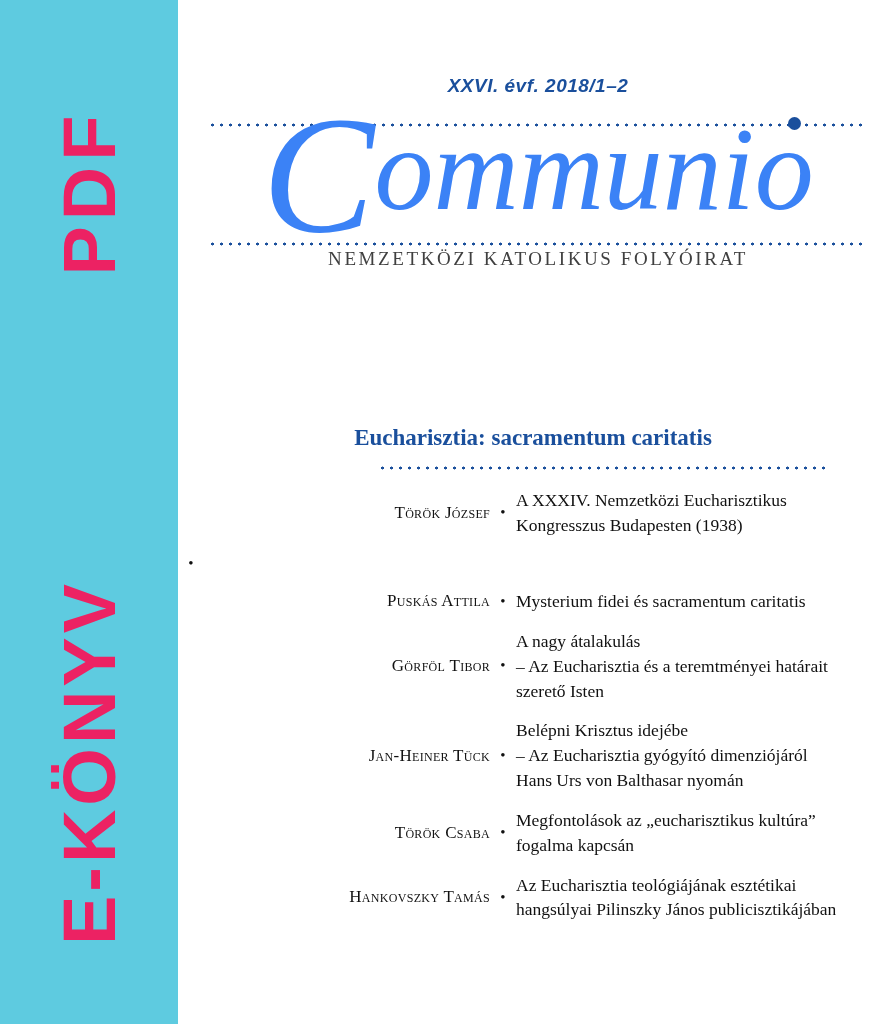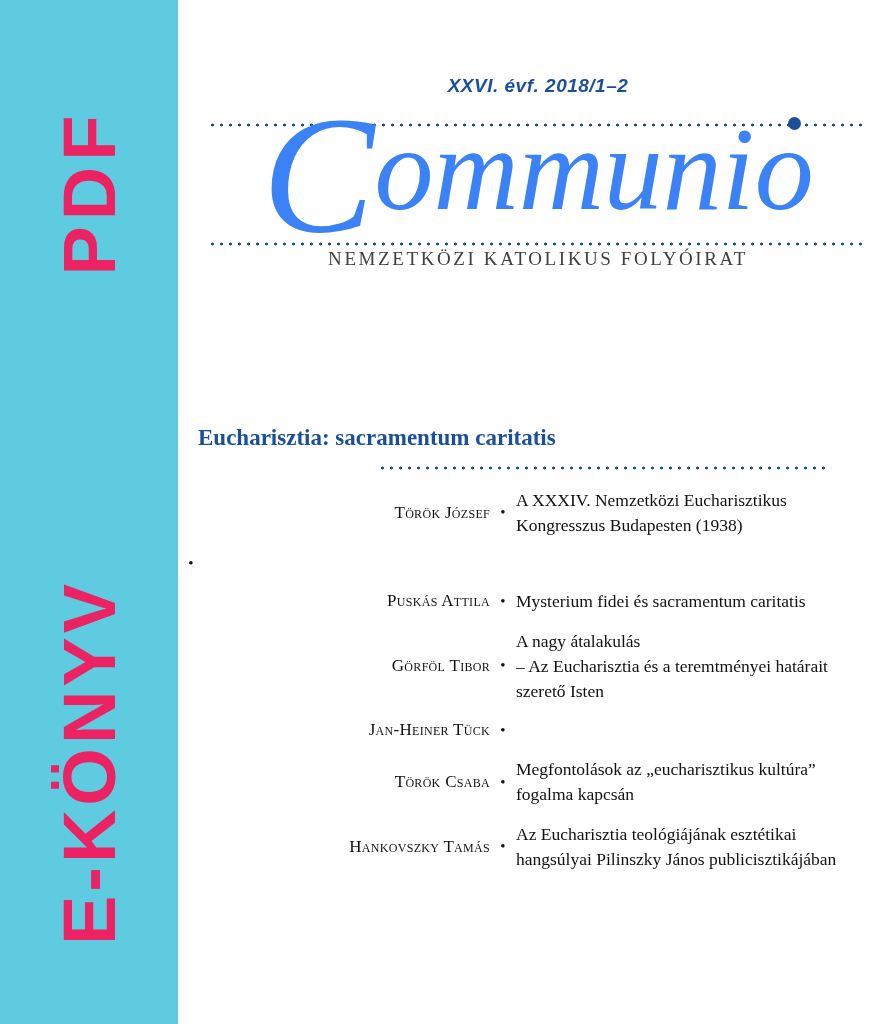--- a/index.html
+++ b/index.html
@@ -142,20 +142,21 @@
     letter-spacing: 2.6px;
     color: #404040;
   }
 
   
   #theme {
     position: absolute;
     left: 20px;
     top: 425px;
     width: 670px;
+    text-align: center;
     font-family: "Liberation Serif", serif;
     font-weight: bold;
     font-size: 23px;
     color: #1a4f9c;
   }
   #rule-theme {
     position: absolute;
     left: 200px;
     top: 466px;
     width: 450px;
@@ -252,20 +253,23 @@
         <div class="toc-author">Görföl Tibor</div>
         <div class="toc-bullet">•</div>
         <div class="toc-title">A nagy átalakulás
 – Az Eucharisztia és a teremtményei határait
 szerető Isten</div>
       </div>
 
       <div class="toc-row">
         <div class="toc-author">Jan-Heiner Tück</div>
         <div class="toc-bullet">•</div>
+        <div class="toc-title">Belépni Krisztus idejébe
+– Az Eucharisztia gyógyító dimenziójáról
+Hans Urs von Balthasar nyomán</div>
       </div>
 
       <div class="toc-row">
         <div class="toc-author">Török Csaba</div>
         <div class="toc-bullet">•</div>
         <div class="toc-title">Megfontolások az „eucharisztikus kultúra”
 fogalma kapcsán</div>
       </div>
 
       <div class="toc-row">

